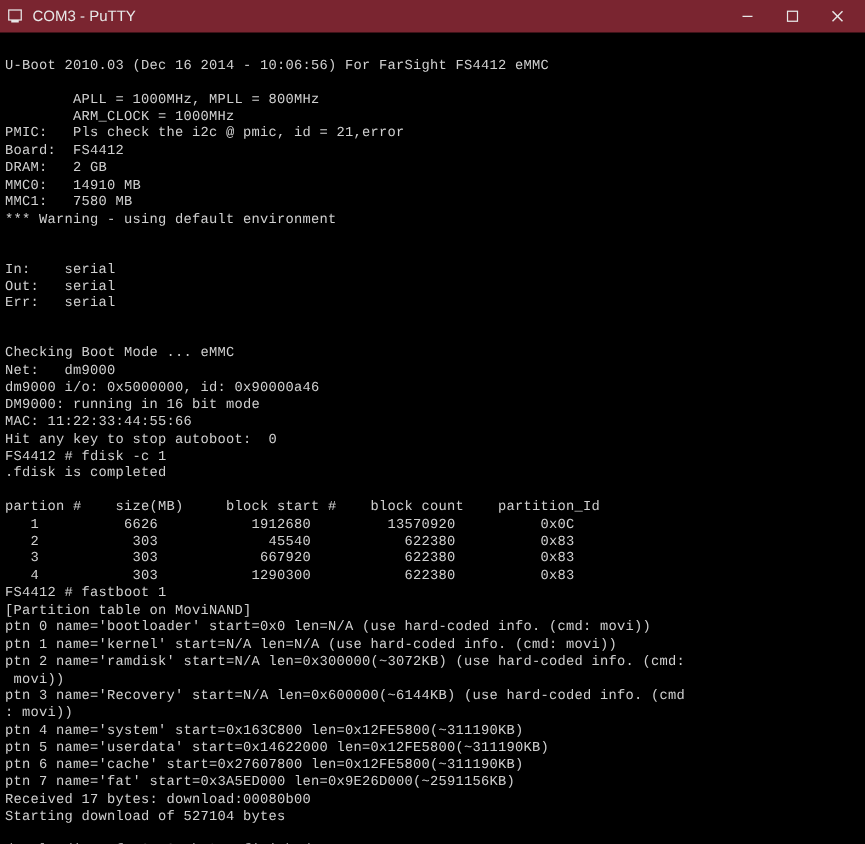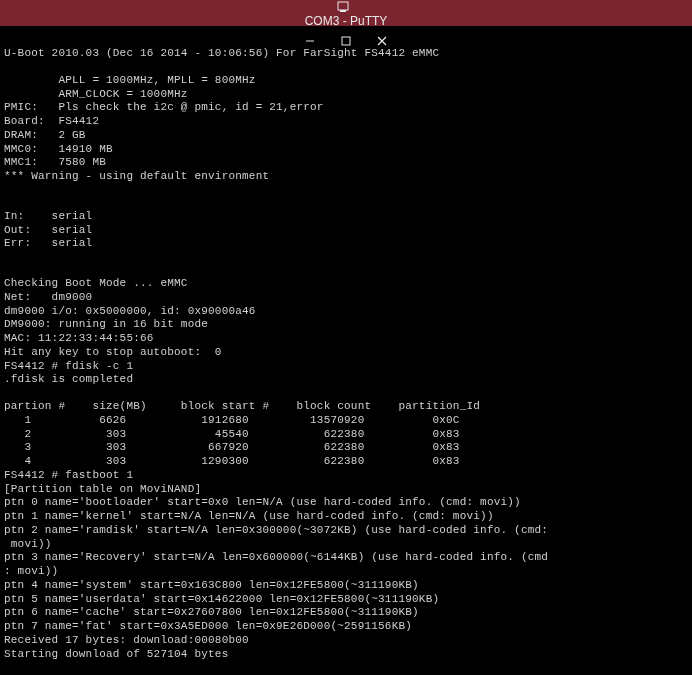--- a/index.html
+++ b/index.html
@@ -11,21 +11,20 @@
       font-size: 11px;
       overflow: hidden;
     }
     .titlebar {
       height: 26px;
       background: #7a2530;
       display: flex;
       align-items: center;
       padding: 0 4px;
       color: #e8e8e8;
-      flex-direction: column;
     }
     .titlebar-icon {
       width: 16px;
       height: 16px;
       margin-right: 6px;
       display: flex;
       align-items: center;
       justify-content: center;
     }
     .titlebar-title {

